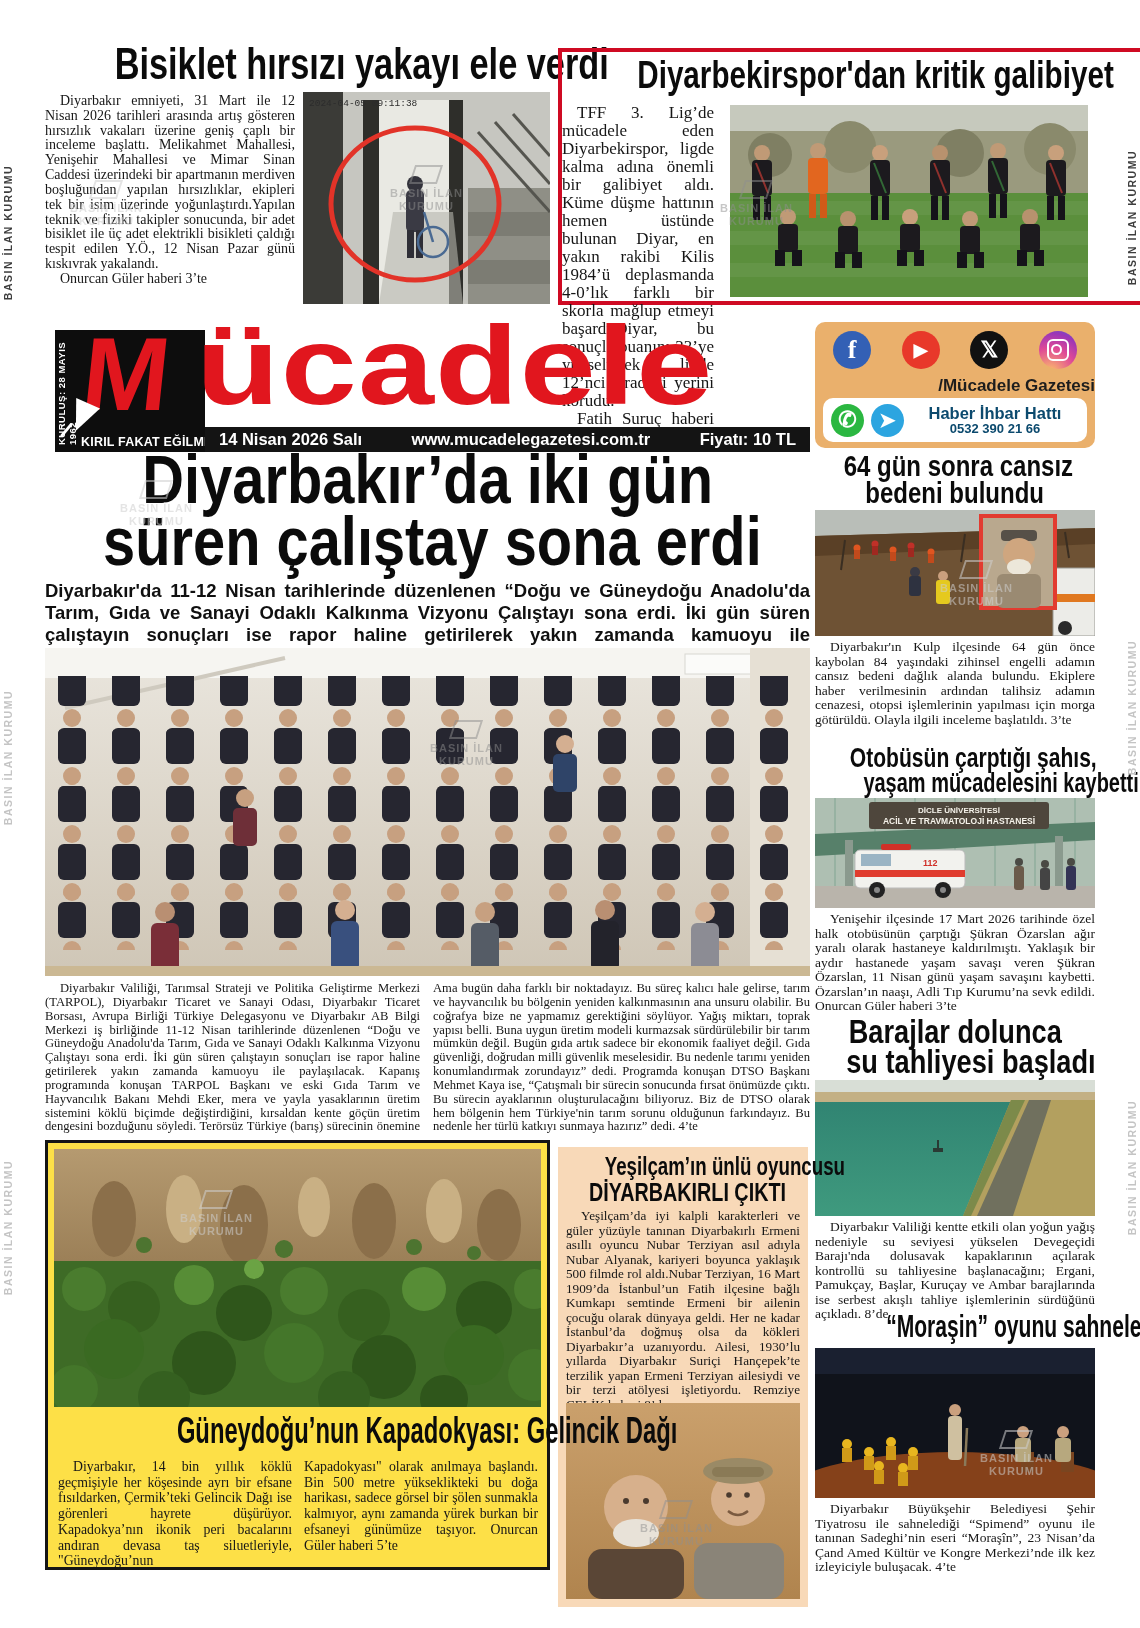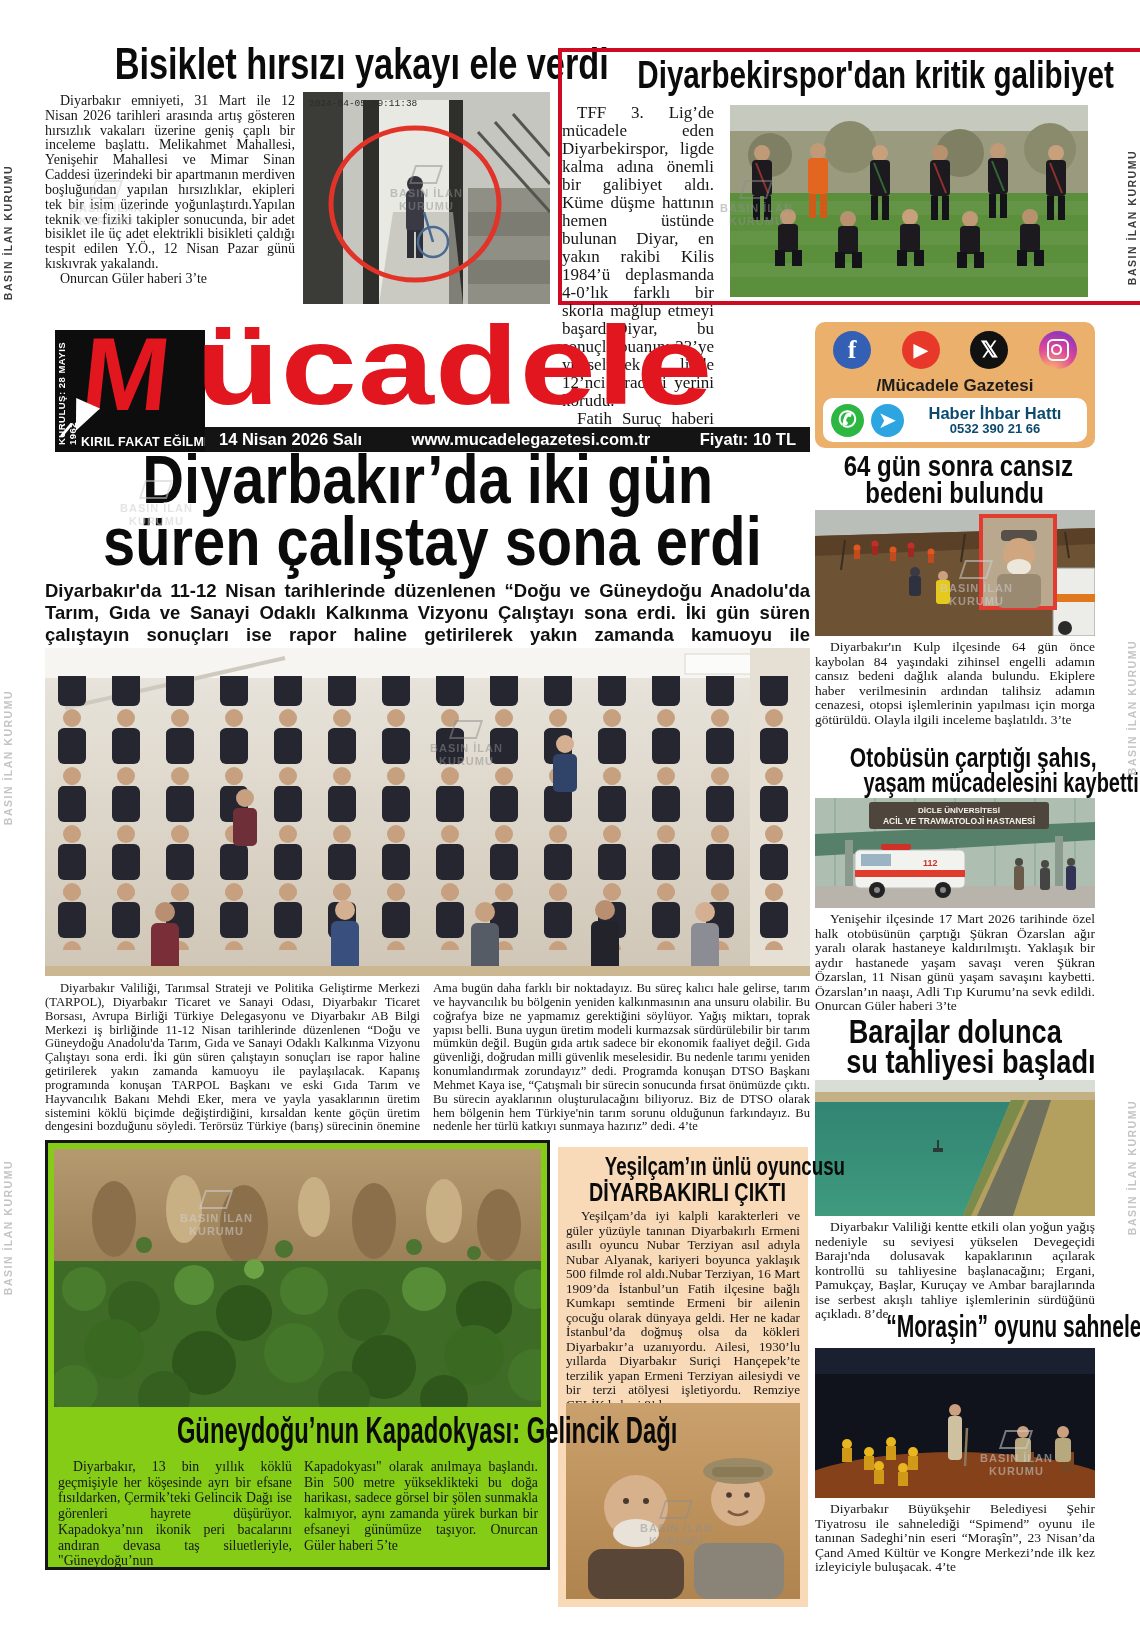--- a/index.html
+++ b/index.html
@@ -48,31 +48,31 @@
   .circ{width:38px;height:38px;border-radius:50%;display:flex;align-items:center;justify-content:center;
       color:#fff;font-family:"Liberation Sans",sans-serif;font-weight:bold;}
   .fb{background:#3360b5;font-size:26px;font-family:"Liberation Serif",serif;}
   .yt{background:#e8382a;font-size:18px;}
   .xx{background:#111;font-size:22px;}
   .ig{background:radial-gradient(circle at 30% 110%, #fdc468, #df4996 50%, #9b36b7 80%, #515bd4);}
   .ig-cam{width:18px;height:18px;border:2.5px solid #fff;border-radius:6px;position:relative;}
   .ig-cam::after{content:"";position:absolute;top:2.5px;left:2.5px;width:7px;height:7px;border:2.5px solid #fff;border-radius:50%;}
   .wa{background:#2bb741;font-size:22px;}
   .tg{background:#2ca5e0;font-size:20px;}
-  .social .handle{position:absolute;top:54px;left:0;right:0;text-align:center;color:#1d1d1d;
+  .social .handle{position:absolute;top:54px;left:0;right:0;text-align:right;color:#1d1d1d;
       font-family:"Liberation Sans",sans-serif;font-weight:bold;font-size:17px;}
   .social .pill{position:absolute;left:8px;right:8px;bottom:6px;height:44px;background:#fff;border-radius:10px;
       display:flex;align-items:center;padding:0 8px;box-sizing:border-box;gap:7px;}
   .pill .circ{width:33px;height:33px;}
   .pill .hot{flex:1;text-align:center;font-family:"Liberation Sans",sans-serif;color:#0c4a6e;line-height:1.1;}
   .pill .hot .l1{font-weight:bold;font-size:16.5px;}
   .pill .hot .l2{font-weight:bold;font-size:13px;}
   .redbox{position:absolute;left:558px;top:48px;width:589px;height:257px;border:4px solid #cf0a23;box-sizing:border-box;}
   .peachbox{position:absolute;left:558px;top:1147px;width:250px;height:460px;background:#f8d9b8;}
-  .gelbox{position:absolute;left:45px;top:1140px;width:505px;height:430px;border:3px solid #151515;box-sizing:border-box;background:#84cc16;}
+  .gelbox{position:absolute;left:45px;top:1140px;width:505px;height:430px;border:3px solid #151515;box-sizing:border-box;background:#fde047;}
 </style>
 </head>
 <body>
 
 <div class="page">
 
   <div class="vwm" style="left:2px;top:165px;">BASIN İLAN KURUMU</div>
   <div class="vwm light" style="left:2px;top:690px;">BASIN İLAN KURUMU</div>
   <div class="vwm light" style="left:2px;top:1160px;">BASIN İLAN KURUMU</div>
   <div class="vwm" style="right:2px;left:auto;top:150px;">BASIN İLAN KURUMU</div>
@@ -590,20 +590,20 @@
             <circle cx="290" cy="248" r="26" fill="#356020"></circle>
           <circle cx="390" cy="250" r="24" fill="#2f561b"></circle>
             <circle cx="200" cy="120" r="10" fill="#6ba344"></circle>
         </g>
       </svg>
     </div>
     <div class="hl" style="position:absolute;left:0;top:270px;width:100%;font-size:36px;">
       <span class="sq" style="--sx:.66;">Güneydoğu’nun Kapadokyası: Gelincik Dağı</span>
     </div>
     <div class="bt" style="position:absolute;left:10px;top:316px;width:234px;font-size:13.8px;line-height:1.14;">
-      <p>Diyarbakır, 13 bin yıllık köklü geçmişiyle her köşesinde ayrı bir efsane fısıldarken, Çermik’teki Gelincik Dağı ise görenleri hayrete düşürüyor. Kapadokya’nın ikonik peri bacalarını andıran devasa taş siluetleriyle, "Güneydoğu’nun</p>
+      <p>Diyarbakır, 14 bin yıllık köklü geçmişiyle her köşesinde ayrı bir efsane fısıldarken, Çermik’teki Gelincik Dağı ise görenleri hayrete düşürüyor. Kapadokya’nın ikonik peri bacalarını andıran devasa taş siluetleriyle, "Güneydoğu’nun</p>
     </div>
     <div class="bt" style="position:absolute;left:256px;top:316px;width:234px;font-size:13.8px;line-height:1.14;">
       <p style="text-indent:0;">Kapadokyası" olarak anılmaya başlandı. Bin 500 metre yükseklikteki bu doğa harikası, sadece görsel bir şölen sunmakla kalmıyor, aynı zamanda yürek burkan bir efsaneyi günümüze taşıyor. Onurcan Güler haberi 5’te</p>
     </div>
   </div>
 
 </div>
 
 </body></html>

